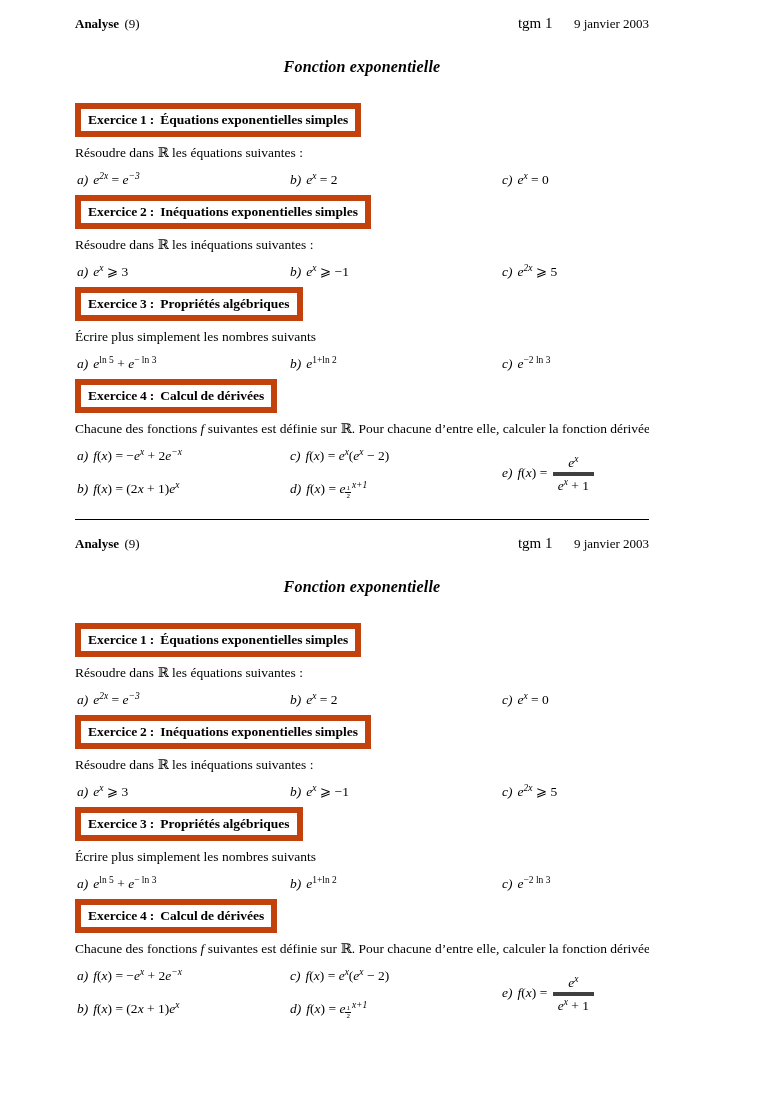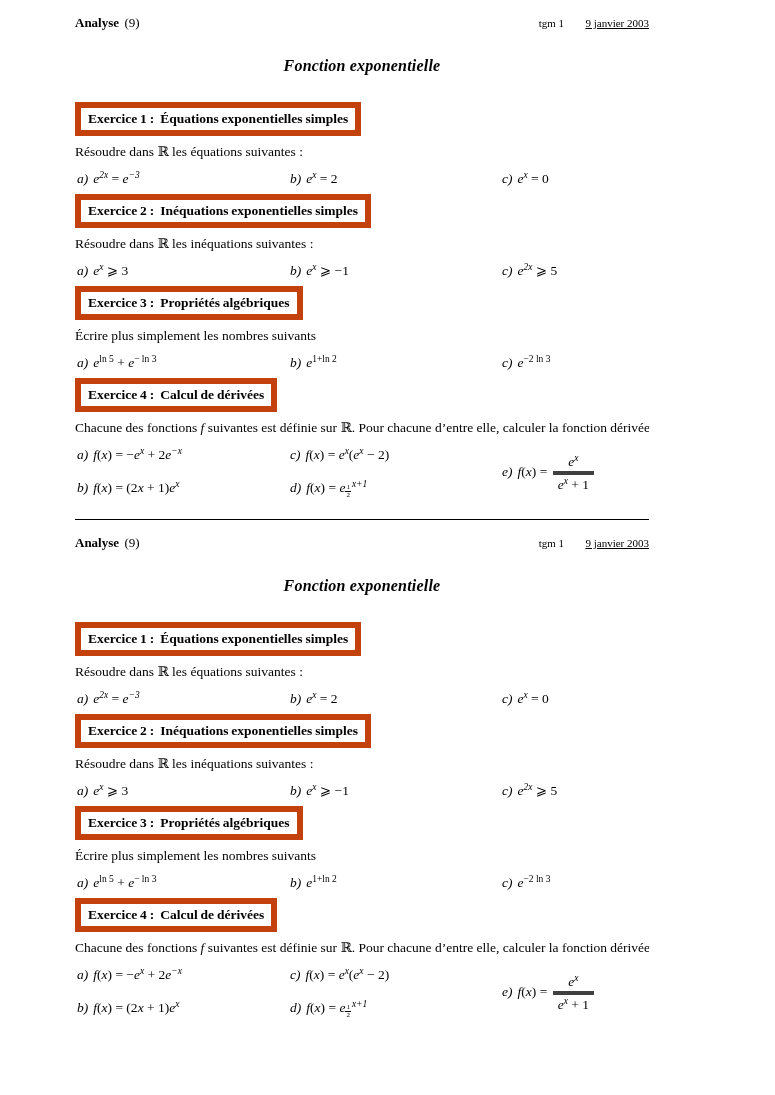--- a/index.html
+++ b/index.html
@@ -31,22 +31,22 @@
     margin: 0;
   }
   .page-header {
     display: flex;
     justify-content: space-between;
     align-items: baseline;
     line-height: 16px;
   }
   .course { font-weight: bold; font-size: 13px; }
   .course-num { font-size: 13px; margin-left: 2px; }
-  .group { font-size: 11px; margin-right: 18px; }
-  .date { font-size: 11px; text-decoration: underline; }
+  .group { font-size: 15px; margin-right: 18px; }
+  .date { font-size: 13px; }
   .doc-title {
     text-align: center;
     font-weight: bold;
     font-size: 16px;
     line-height: 26px;
     margin-top: 22px;
     letter-spacing: 0.2px;
     font-style: italic;
   }
   .exercise { margin-top: 6px; }

